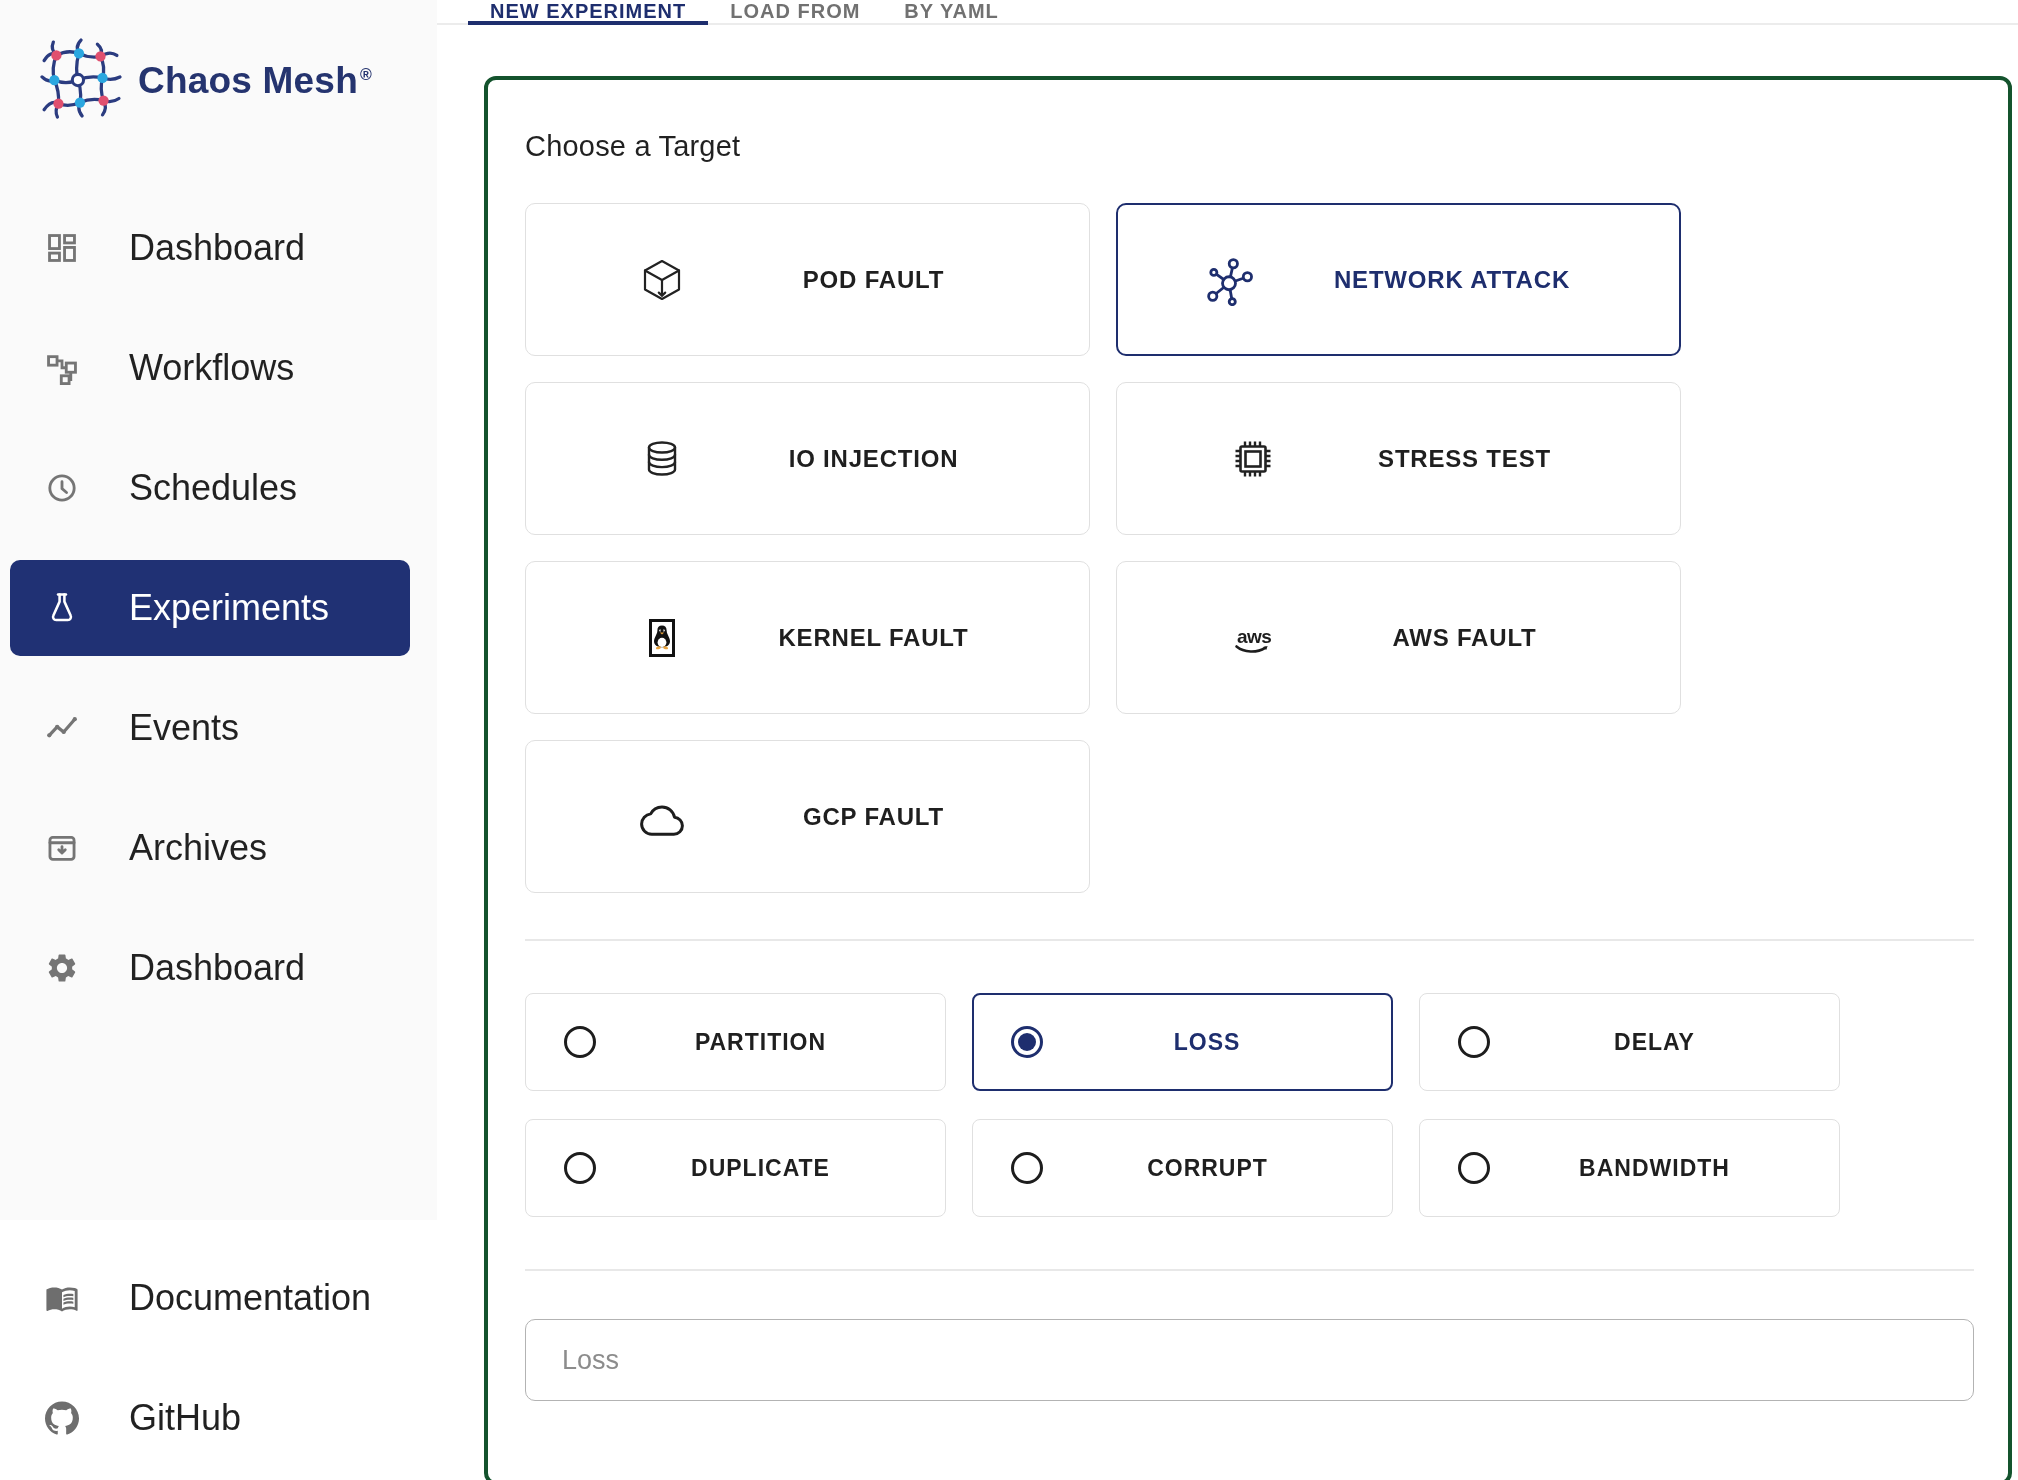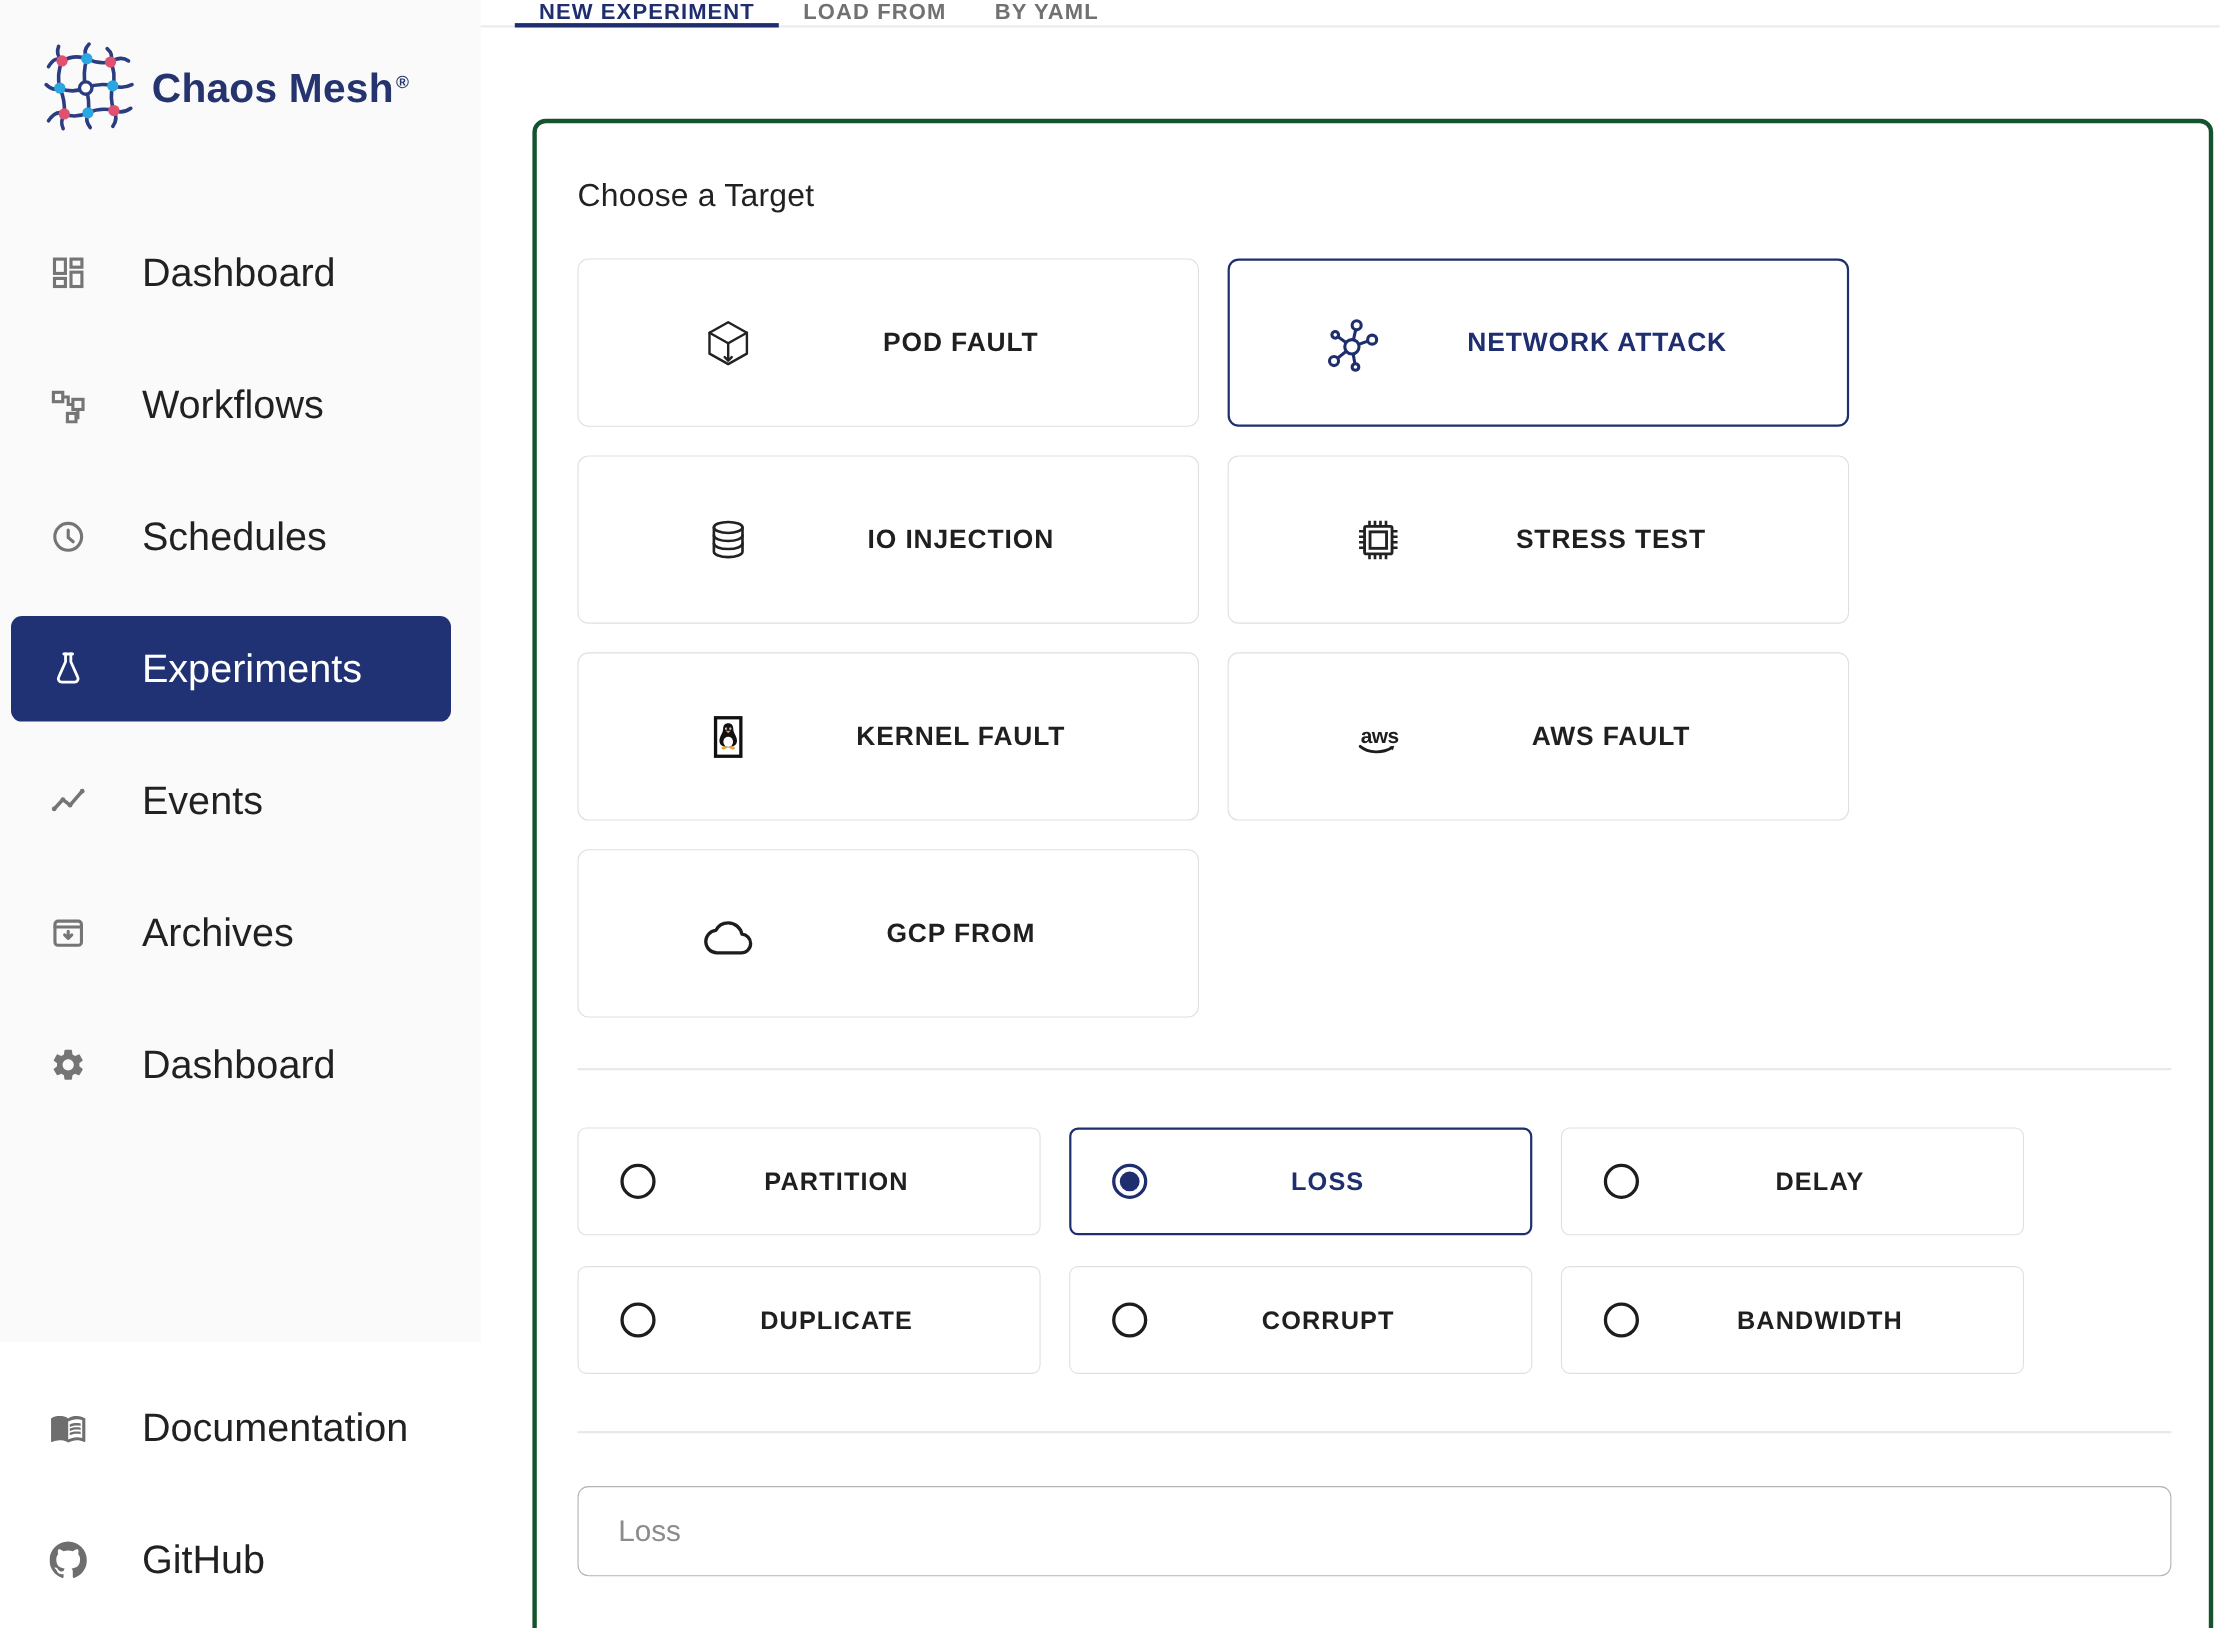--- a/index.html
+++ b/index.html
@@ -15,21 +15,21 @@
   nav { margin-top:78px; display:flex; flex-direction:column; }
   .nav-item { height:96px; margin:0 27px 24px 10px; display:flex; align-items:center;
     padding-left:35px; border-radius:10px; cursor:pointer; }
   .nav-icon { width:34px; height:34px; flex:none; display:flex; align-items:center; justify-content:center; }
   .nav-label { margin-left:50px; font-size:36px; color:rgba(0,0,0,.87); }
   .nav-item.selected { background:#203174; }
   .nav-item.selected .nav-label { color:#fff; }
   .nav-bottom { margin-top:210px; }
 
   
-  .main { flex:1; display:flex; flex-direction:column;gap:32px; }
+  .main { flex:1; display:flex; flex-direction:column; }
   .tabbar { display:flex; padding-left:31px; height:86px; border-bottom:2px solid #ececec; }
   .tab { position:relative; display:flex; align-items:center; padding:0 22px; font-size:20px;
     font-weight:700; letter-spacing:1px; color:#717171; background:none; border:none;
     font-family:"Liberation Sans",sans-serif; cursor:pointer; }
   .tab.active { color:#1e2e6e; }
   .tab.active::after { content:""; position:absolute; left:0; right:0; bottom:-2px; height:4px;
     background:#1e2e6e; }
 
   .paper { margin:51px 6px 0 47px; border:4px solid #14532d; border-radius:12px;
     background:#fff; padding:50px 34px 80px 37px; flex:1; }
@@ -302,21 +302,21 @@
           </span>
           <span class="t-label">AWS FAULT</span>
         </div>
 
         <div class="target-card">
           <span class="t-icon">
             <svg width="48" height="48" viewBox="0 0 48 48">
               <path transform="translate(3.6,7.2) scale(1.7)" d="M19.35 10.04C18.67 6.59 15.64 4 12 4 9.11 4 6.6 5.64 5.35 8.04 2.34 8.36 0 10.91 0 14c0 3.31 2.69 6 6 6h13c2.76 0 5-2.24 5-5 0-2.64-2.05-4.78-4.65-4.96z" fill="none" stroke="#1d1d1d" stroke-width="1.75" stroke-linejoin="round"></path>
             </svg>
           </span>
-          <span class="t-label">GCP FROM</span>
+          <span class="t-label">GCP FAULT</span>
         </div>
       </div>
 
       <div class="divider"></div>
 
       <div class="action-grid">
         <div class="action">
           <span class="radio"></span>
           <span class="a-label">PARTITION</span>
         </div>

